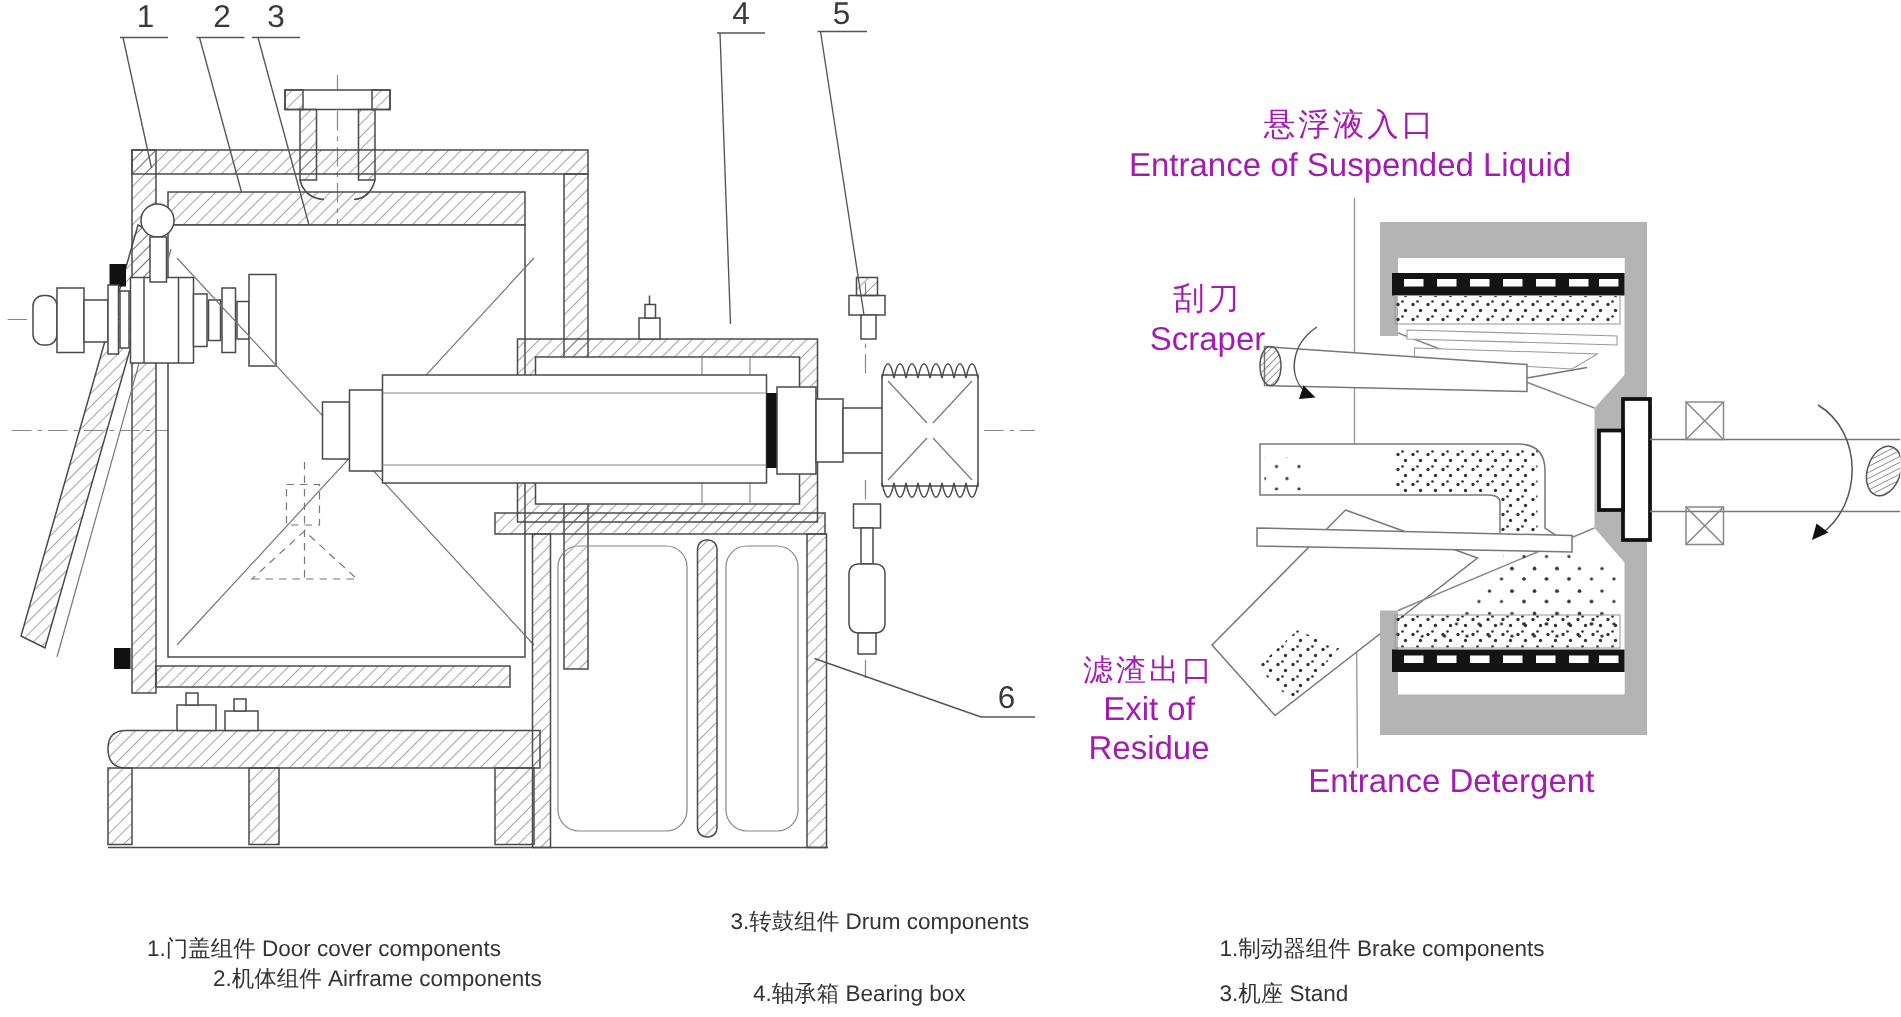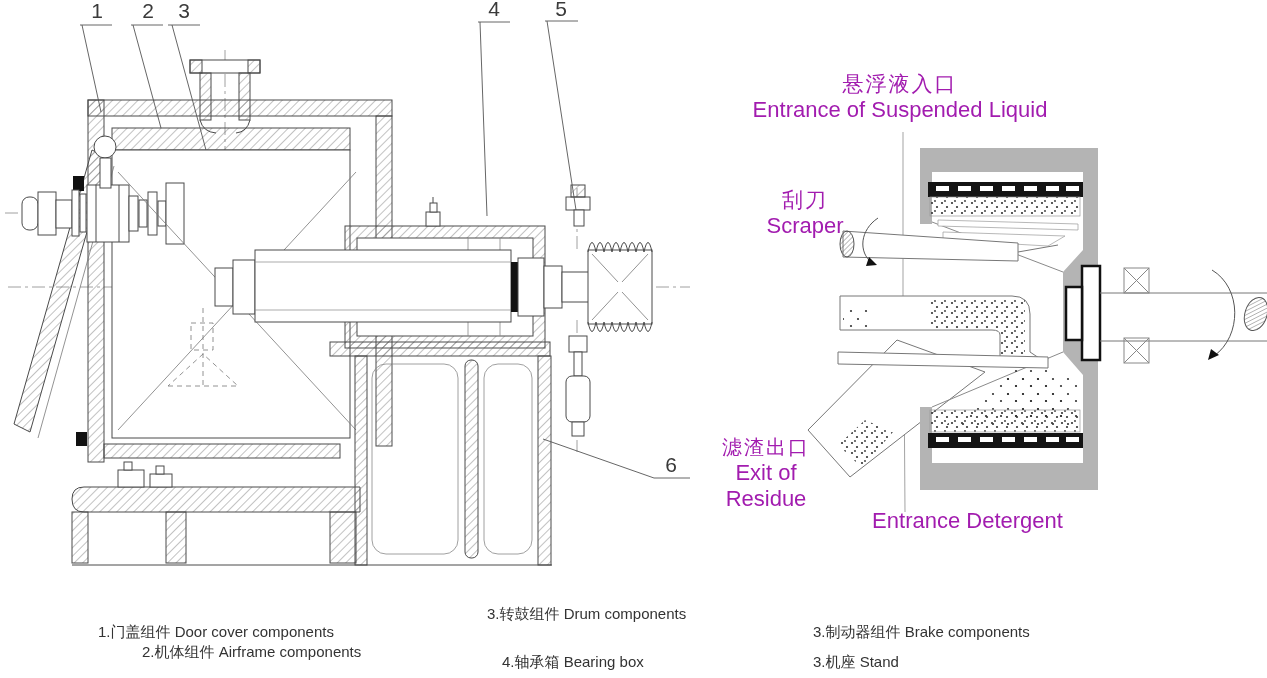--- a/index.html
+++ b/index.html
@@ -301,16 +301,16 @@
 </div>
 
 <div class="lbl" style="left:845px;top:508px;width:245px;">
   <span class="en">Entrance Detergent</span>
 </div>
 
 <div class="legend-item" style="left:98px;top:623px;">1.门盖组件 Door cover components</div>
 <div class="legend-item" style="left:98px;top:643px;margin-left:44px;">2.机体组件 Airframe components</div>
 <div class="legend-item" style="left:487px;top:605px;">3.转鼓组件 Drum components</div>
 <div class="legend-item" style="left:502px;top:653px;">4.轴承箱 Bearing box</div>
-<div class="legend-item" style="left:813px;top:623px;">3.制动器组件 Brake components</div>
+<div class="legend-item" style="left:813px;top:623px;">1.制动器组件 Brake components</div>
 <div class="legend-item" style="left:813px;top:653px;">3.机座 Stand</div>
 
 </div>
 
 </body></html>

